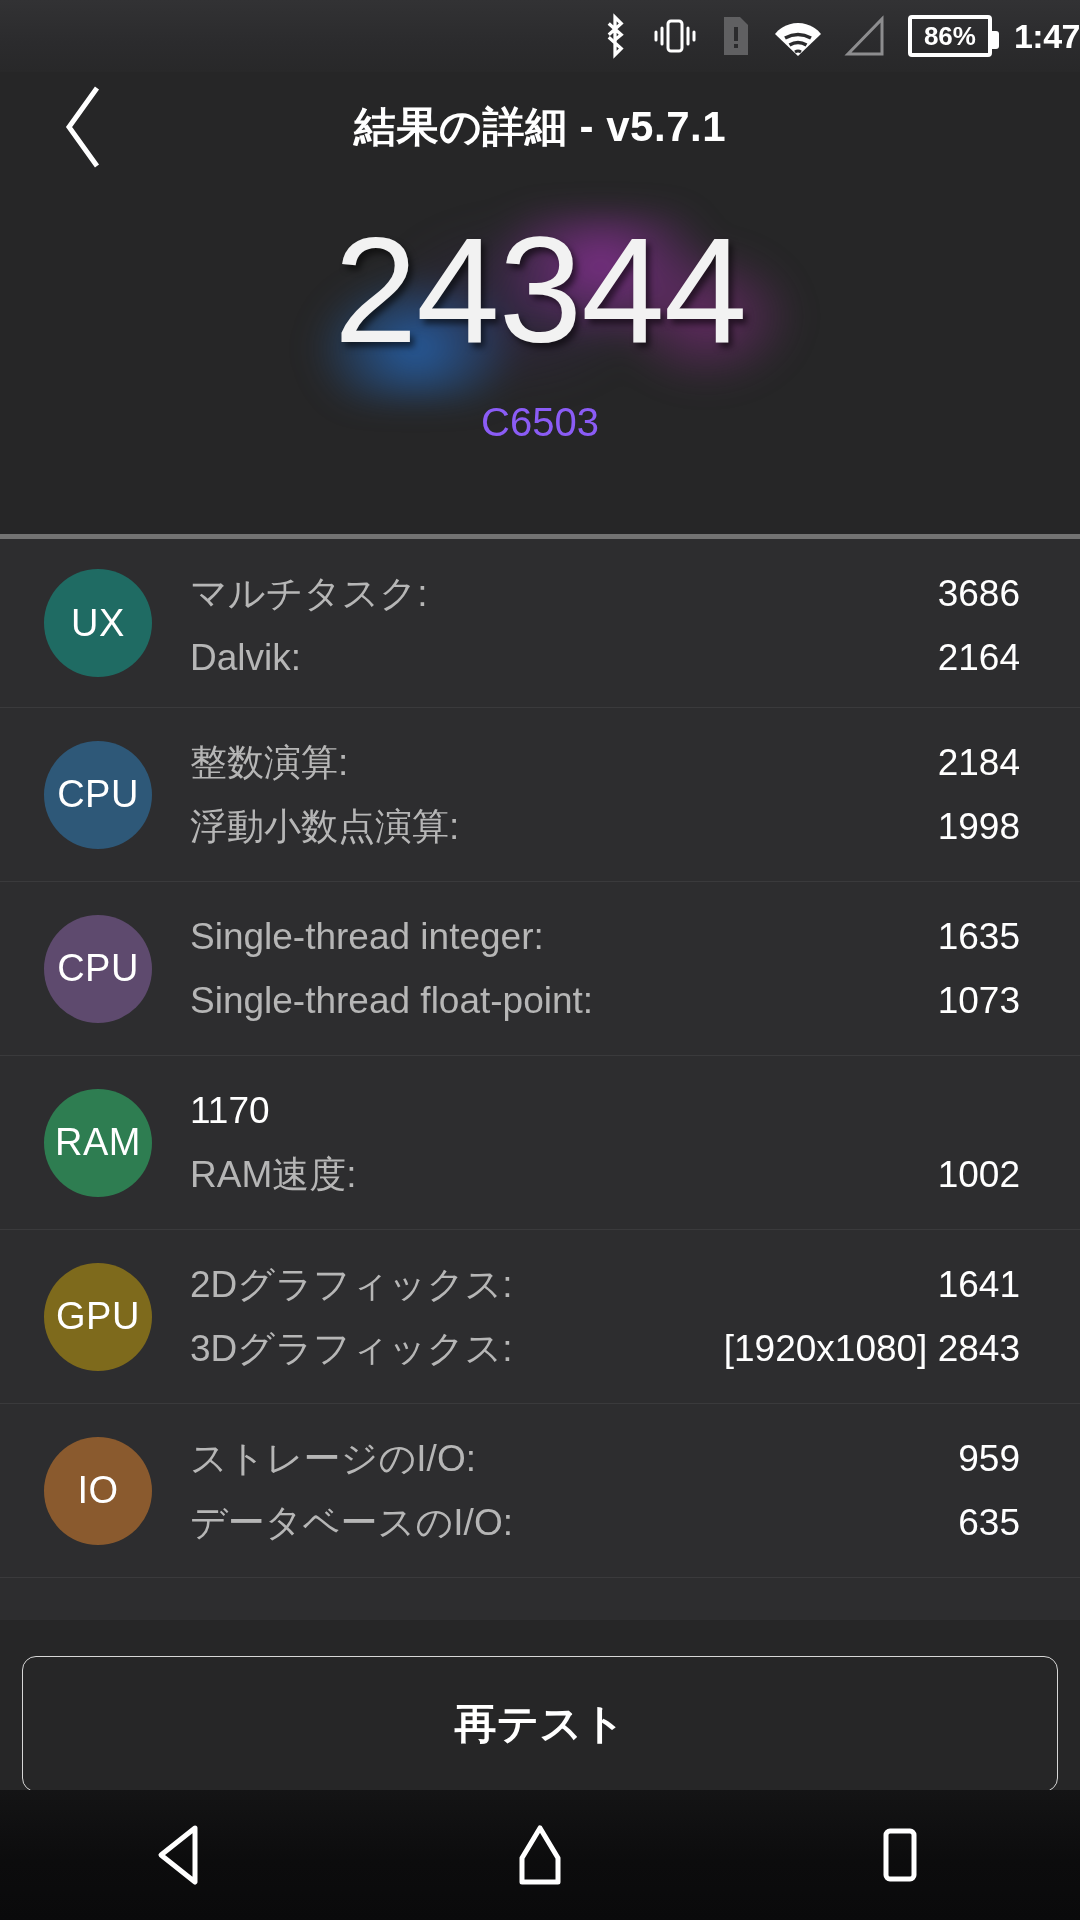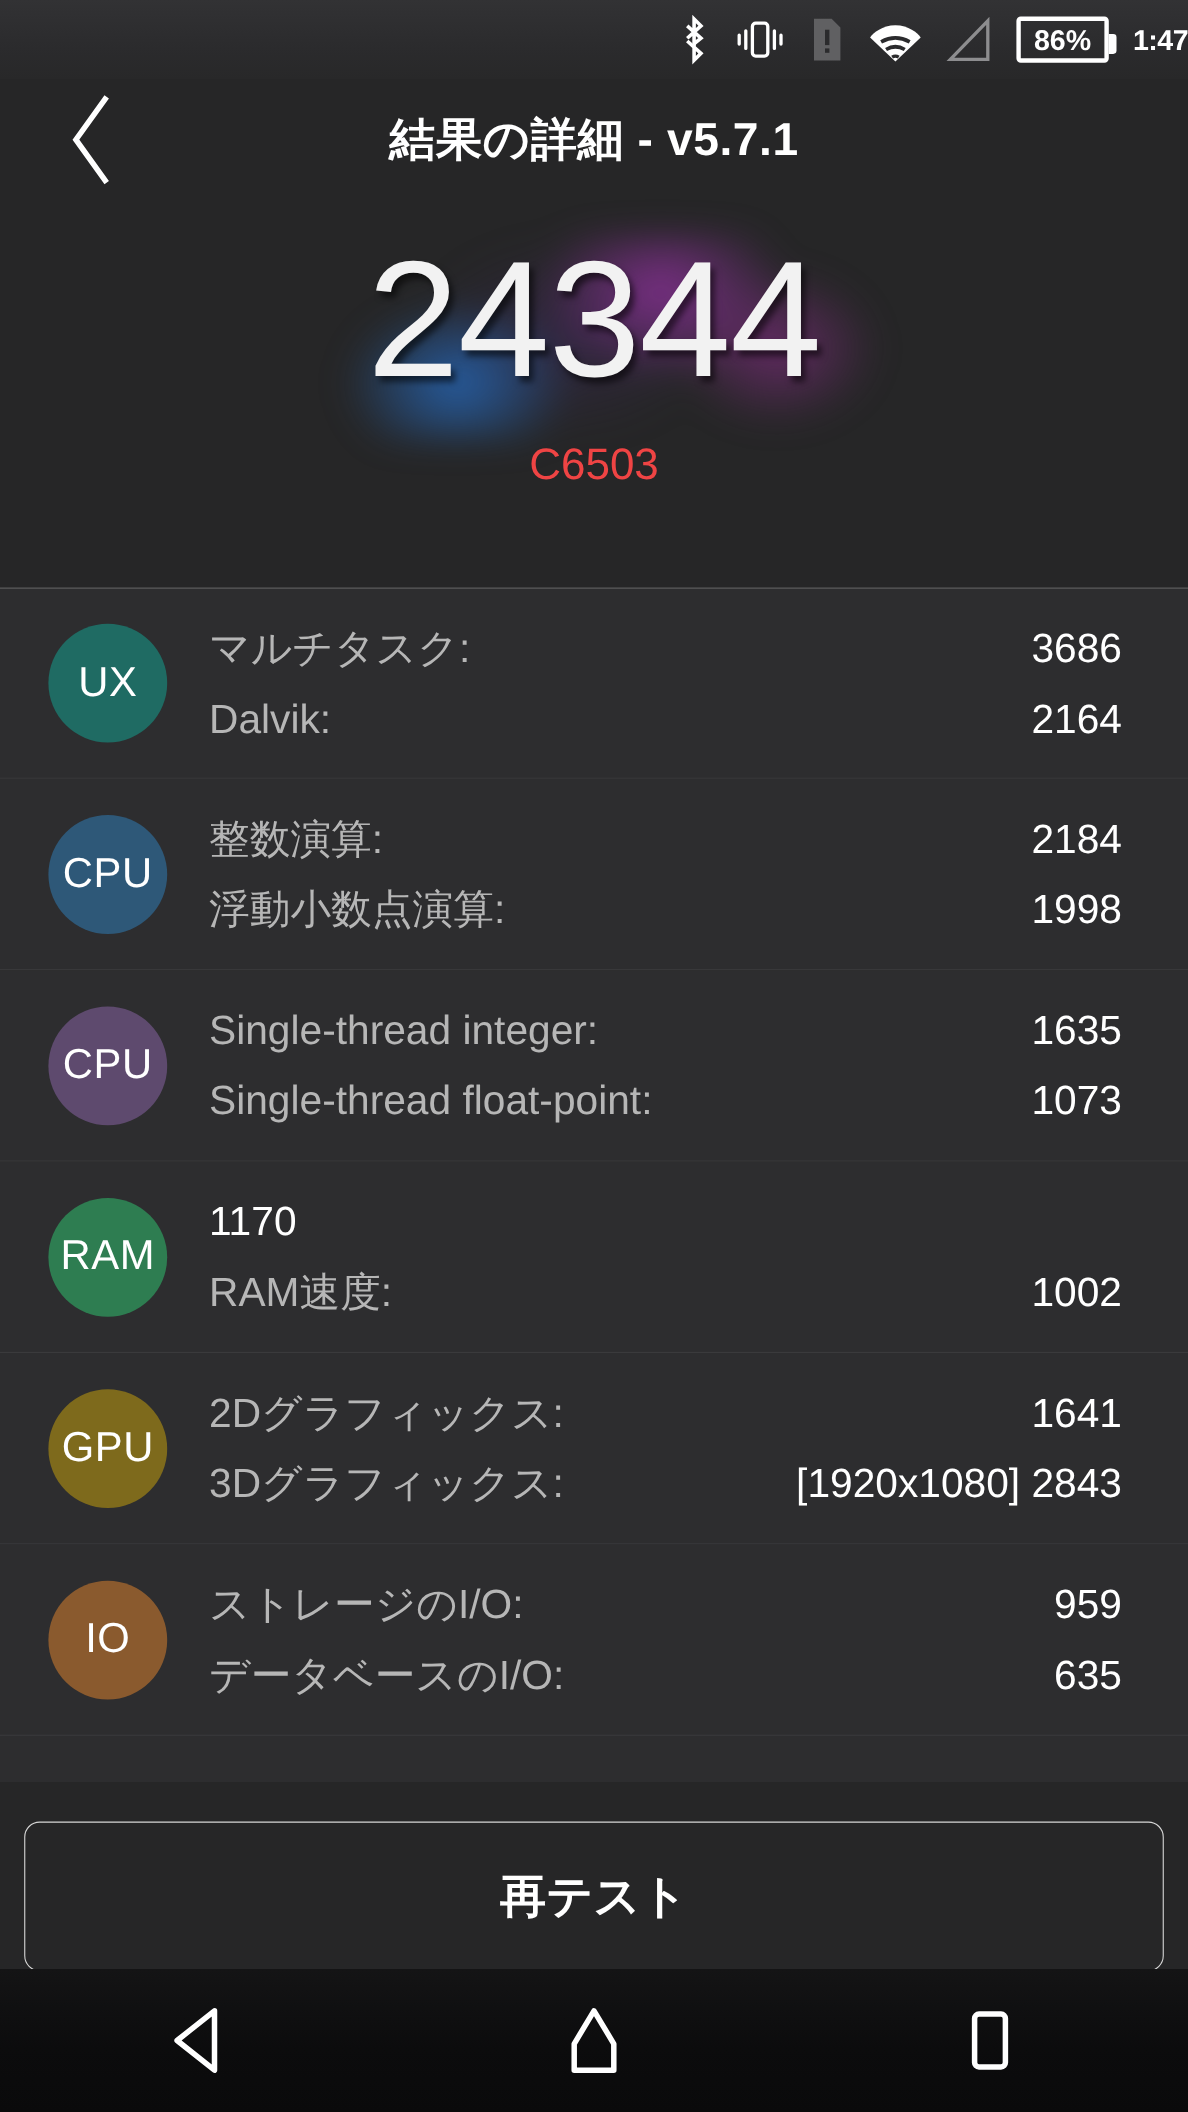--- a/index.html
+++ b/index.html
@@ -12,21 +12,21 @@
   #root { position:relative; width:1080px; height:1920px; background:#262627; }
 
   
   .statusbar{
     position:absolute; top:0; left:0; width:1080px; height:72px;
     background:linear-gradient(to bottom,#323234 0%,#2b2b2d 60%,#282829 100%);
     display:flex; align-items:center; justify-content:flex-end;
     gap:22px;
   }
   .sb-icon{ display:flex; align-items:center; justify-content:center; height:46px; }
-  .sb-clock{ color:#fff; font-size:26px; font-weight:700; letter-spacing:-0.5px; line-height:1; }
+  .sb-clock{ color:#fff; font-size:34px; font-weight:700; letter-spacing:-0.5px; line-height:1; }
   .batt{
     position:relative; width:84px; height:42px; border:4px solid #fff;
     border-radius:4px; display:flex; align-items:center; justify-content:center;
   }
   .batt::after{
     content:""; position:absolute; right:-11px; top:12px; width:7px; height:18px;
     background:#fff; border-radius:0 3px 3px 0;
   }
   .batt span{ color:#fff; font-size:26px; font-weight:700; line-height:1; }
 
@@ -59,34 +59,34 @@
     filter:blur(14px);
   }
   .score{
     position:absolute; left:0; top:26px; width:1080px; text-align:center;
     color:#f2f2f2; font-size:150px; font-weight:400; line-height:1.1;
     text-shadow:4px 5px 6px rgba(0,0,0,0.55);
     letter-spacing:-1px;
   }
   .device{
     position:absolute; left:0; top:218px; width:1080px; text-align:center;
-    color:#ef4444; font-size:40px; font-weight:400;
+    color:#8b5cf6; font-size:40px; font-weight:400;
   }
 
   
   .list{
     position:absolute; top:534px; left:0; width:1080px; height:1086px;
     overflow:hidden; background:#2d2d2f;
   }
   .row{
     position:relative; width:1080px; height:174px;
     border-bottom:1px solid #3a3a3c;
     background:#2d2d2f;
   }
-  .row:first-child{ border-top:1px solid #737373; }
+  .row:first-child{ border-top:5px solid #737373; }
   .badge{
     position:absolute; left:44px; top:50%; transform:translateY(-50%);
     width:108px; height:108px; border-radius:50%;
     display:flex; align-items:center; justify-content:center;
     color:#ffffff; font-size:38px; font-weight:400; letter-spacing:0.5px;
   }
   .rowlines{
     position:absolute; left:190px; right:60px; top:0; height:174px;
     display:flex; flex-direction:column; justify-content:center;
   }

